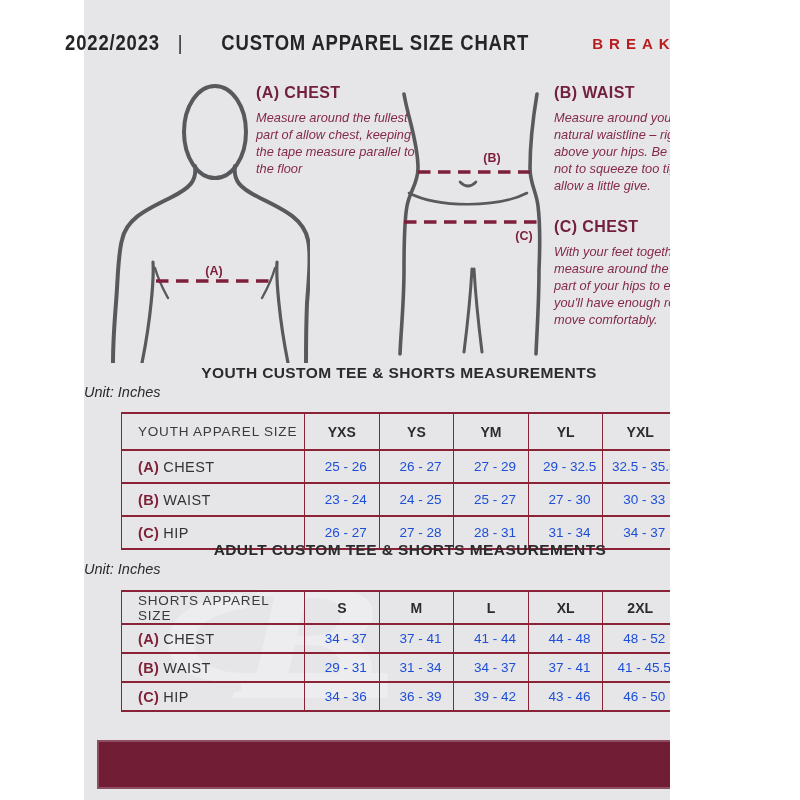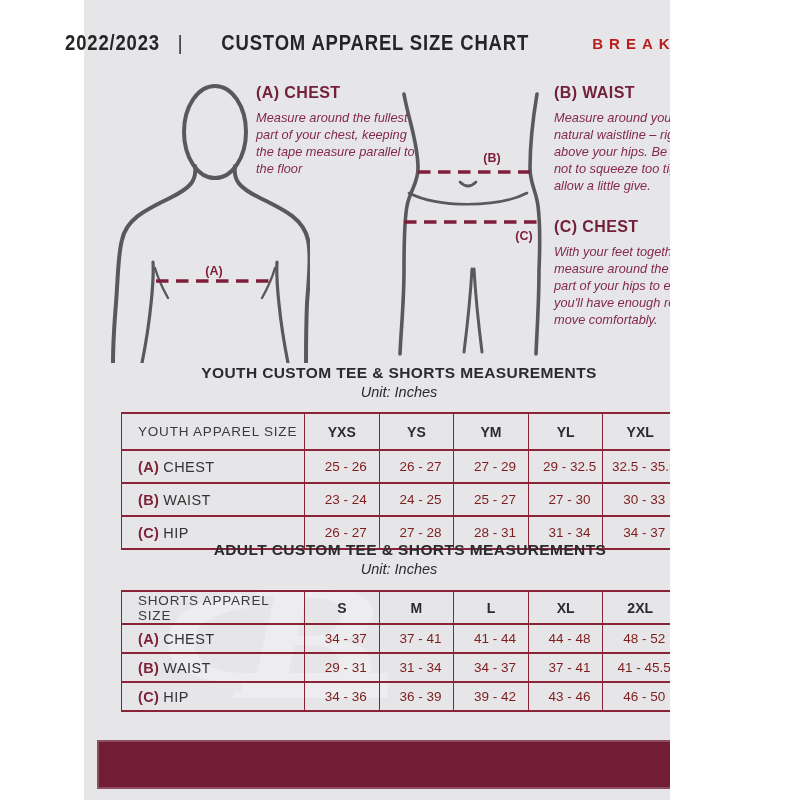--- a/index.html
+++ b/index.html
@@ -44,21 +44,21 @@
   .guide p {
     margin:0; font-style:italic; font-size:12.8px; line-height:1.32;
     color:#83294a;
   }
   
   .section-title {
     position:absolute; left:0; right:0; text-align:center; z-index:2;
     font-size:15.5px; font-weight:700; color:#2b2b2d; letter-spacing:.4px;
   }
   .section-unit {
-    position:absolute; left:0; right:0; text-align:center; z-index:2;
+    position:absolute; left:0; right:0; text-align:left; z-index:2;
     font-size:14.5px; font-style:italic; color:#2b2b2d;
   }
   .youth-title { top:364px; } .youth-unit { top:384px; }
   .adult-title { top:541px;margin-left:22px; } .adult-unit { top:561px; }
   
   table.size-table {
     position:absolute; left:37px; width:557px; z-index:2;
     border-collapse:collapse; table-layout:fixed; background:transparent;
   }
   .youth-table { top:412px; } .adult-table { top:590px; }
@@ -72,21 +72,21 @@
   .size-table th.label-col {
     text-align:left; padding-left:16px; font-weight:400; font-size:13.5px;
     color:#3a3a3c; letter-spacing:.8px;
   }
   .size-table th.size-col { font-weight:700; font-size:14px; color:#2c2c2e; }
   .size-table td.row-label {
     text-align:left; padding-left:16px; font-size:14.5px; color:#333335;
     letter-spacing:.4px;
   }
   .size-table td.row-label b { color:#7d2038; font-weight:700; margin-right:4px; }
-  .size-table td.val { font-size:13.5px; color:#7f1d1d;padding-left:8px; }
+  .size-table td.val { font-size:13.5px; color:#1d4ed8;padding-left:8px; }
   
   .watermark {
     position:absolute; left:64px; top:548px; width:306px; height:200px;
     z-index:0; opacity:.6;
   }
   .footer-bar {
     position:absolute; left:13px; top:740px; width:605px; height:49px;
     background:#701d35; z-index:3;
     box-shadow:inset 0 0 0 2px rgba(255,255,255,.22);
   }
@@ -140,21 +140,21 @@
         <path stroke-width="3" d="M86,177 C88,212 91,236 94,260"></path>
       </g>
       <line x1="30" y1="80" x2="142" y2="80" stroke="#7d1f3a" stroke-width="3.5" stroke-dasharray="12.5 7.5"></line>
       <text x="104" y="70" text-anchor="middle" font-size="12.5" font-weight="bold" fill="#7d1f3a">(B)</text>
       <line x1="16" y1="130" x2="154" y2="130" stroke="#7d1f3a" stroke-width="3.5" stroke-dasharray="12.5 7.5"></line>
       <text x="136" y="148" text-anchor="middle" font-size="12.5" font-weight="bold" fill="#7d1f3a">(C)</text>
     </svg>
 
     <div class="guide guide-chest">
       <h3>(A) CHEST</h3>
-      <p>Measure around the fullest part of your chest, keeping the tape measure parallel to the floor</p>
+      <p>Measure around the fullest part of allow chest, keeping the tape measure parallel to the floor</p>
     </div>
     <div class="guide guide-waist">
       <h3>(B) WAIST</h3>
       <p>Measure around your natural waistline – right above your hips. Be careful not to squeeze too tight to allow a little give.</p>
     </div>
     <div class="guide guide-hips">
       <h3>(C) CHEST</h3>
       <p>With your feet together, measure around the fullest part of your hips to ensure you'll have enough room to move comfortably.</p>
     </div>
 

